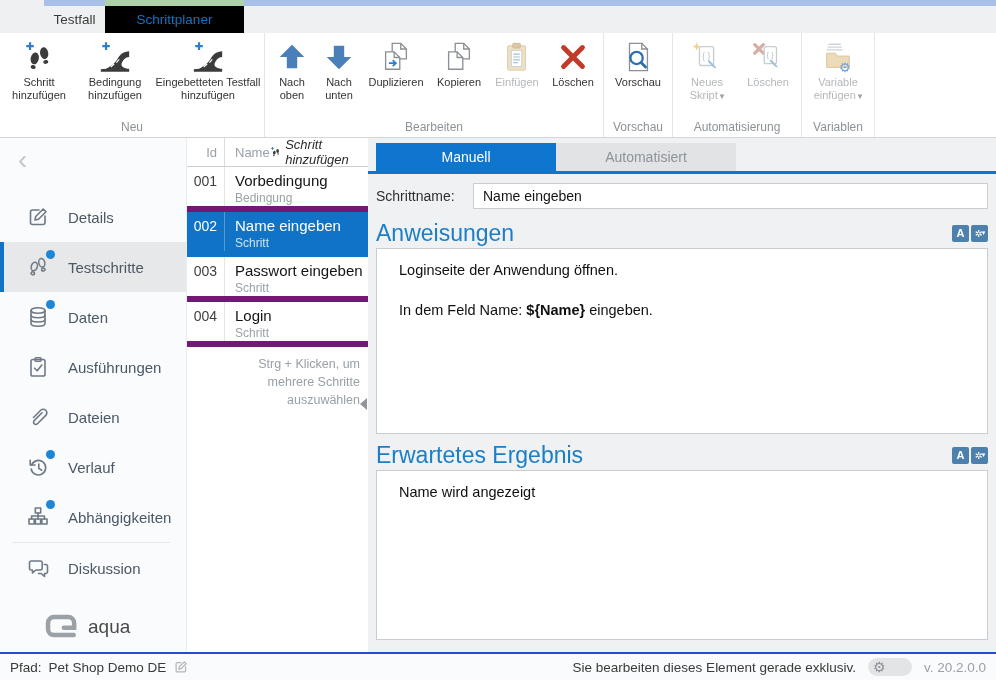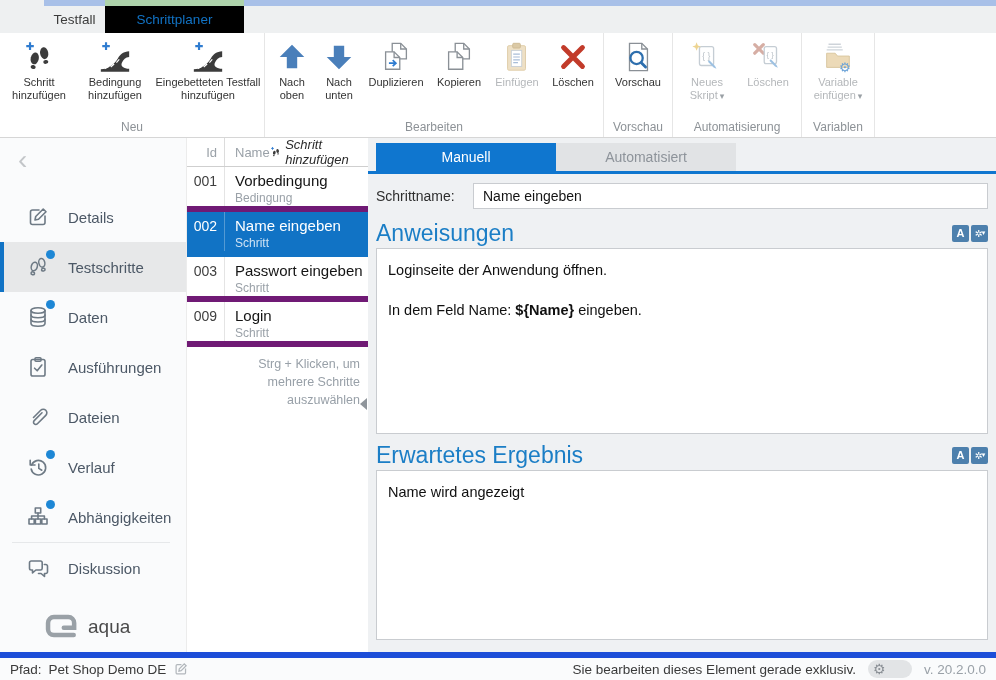--- a/index.html
+++ b/index.html
@@ -78,28 +78,28 @@
   .mtab.inactive{background:#e1e3e5;color:#8d939a;}
   .maccent{height:3px;background:#0f76cf;margin:0 -8px;flex:none;}
   .field-row{display:flex;align-items:center;margin-top:9px;flex:none;}
   .field-label{width:97px;font-size:14px;color:#2e2e2e;flex:none;}
   .field-input{flex:1;height:26px;background:#fff;border:1px solid #c9ccd0;display:flex;align-items:center;padding-left:9px;font-size:14px;color:#141414;}
   .sec-head{display:flex;align-items:center;margin-top:13px;height:22px;flex:none;}
   .sec-title{font-size:23px;color:#1b7ec6;}
   .sec-icons{margin-left:auto;display:flex;gap:2px;}
   .mini{width:17px;height:17px;background:#4d80ad;border-radius:2px;color:#fff;display:flex;align-items:center;justify-content:center;font-weight:bold;font-size:11px;}
   .mini.translate{font-size:9.5px;font-weight:normal;letter-spacing:-1px;}
-  .textbox{background:#fff;border:1px solid #c9ccd0;margin-top:4px;padding:13px 11px;font-size:14.5px;color:#101010;}
+  .textbox{background:#fff;border:1px solid #c9ccd0;margin-top:4px;padding:13px 22px;font-size:14.5px;color:#101010;}
   #box-anweisungen{height:186px;flex:none;}
   #box-ergebnis{flex:1;margin-bottom:12px;}
   .tline+.tline{margin-top:24px;}
   .varname{font-weight:bold;}
 
   
-  .statusbar{height:28px;background:#fafbfc;border-top:6px solid #1d4ed8;display:flex;align-items:center;padding:4px 10px;font-size:13.5px;color:#3a3a3a;gap:36px;}
+  .statusbar{height:28px;background:#fafbfc;border-top:2px solid #1d4ed8;display:flex;align-items:center;padding:4px 10px;font-size:13.5px;color:#3a3a3a;gap:36px;}
   .sb-path{display:flex;align-items:center;gap:7px;}
   .sb-path svg{width:16px;height:16px;}
   .sb-right{margin-left:auto;display:flex;align-items:center;gap:12px;text-align:right;}
   .gear-pill{width:44px;height:18px;border-radius:9px;background:#e2e4e6;display:flex;align-items:center;padding-left:5px;color:#8b9096;font-size:14px;line-height:1;}
   .sb-version{color:#9aa1a8;}
 </style>
 </head>
 <body>
 
 <div class="tabstrip">
@@ -392,21 +392,21 @@
       </div>
     </div>
     <div class="step-row">
       <div class="sr-id">003</div>
       <div class="sr-main">
         <div class="sr-name">Passwort eingeben</div>
         <div class="sr-type">Schritt</div>
       </div>
     </div>
     <div class="step-row">
-      <div class="sr-id">009</div>
+      <div class="sr-id">004</div>
       <div class="sr-main">
         <div class="sr-name">Login</div>
         <div class="sr-type">Schritt</div>
       </div>
     </div>
 
     <div class="steps-hint">Strg + Klicken, um mehrere Schritte auszuwählen</div>
     <div class="splitter-handle"></div>
   </div>
 

